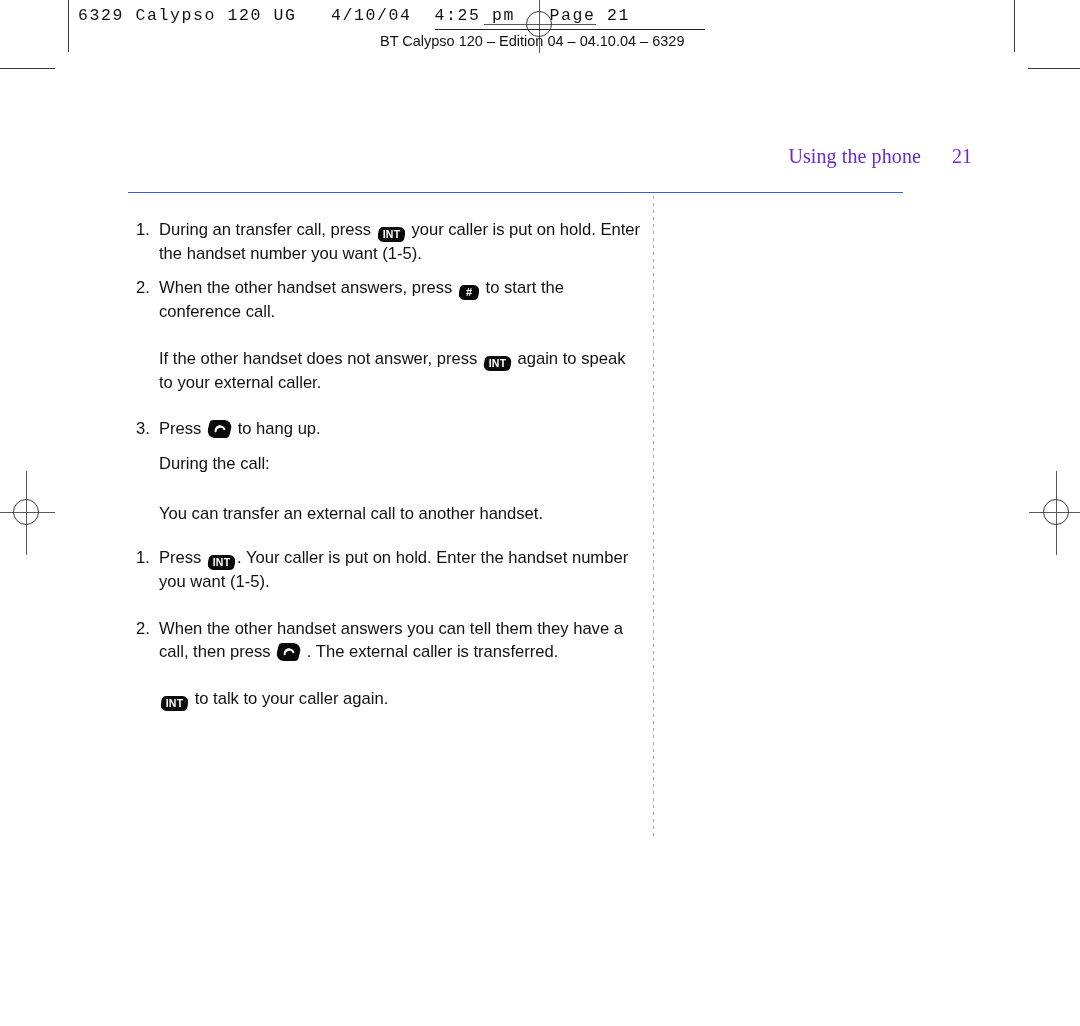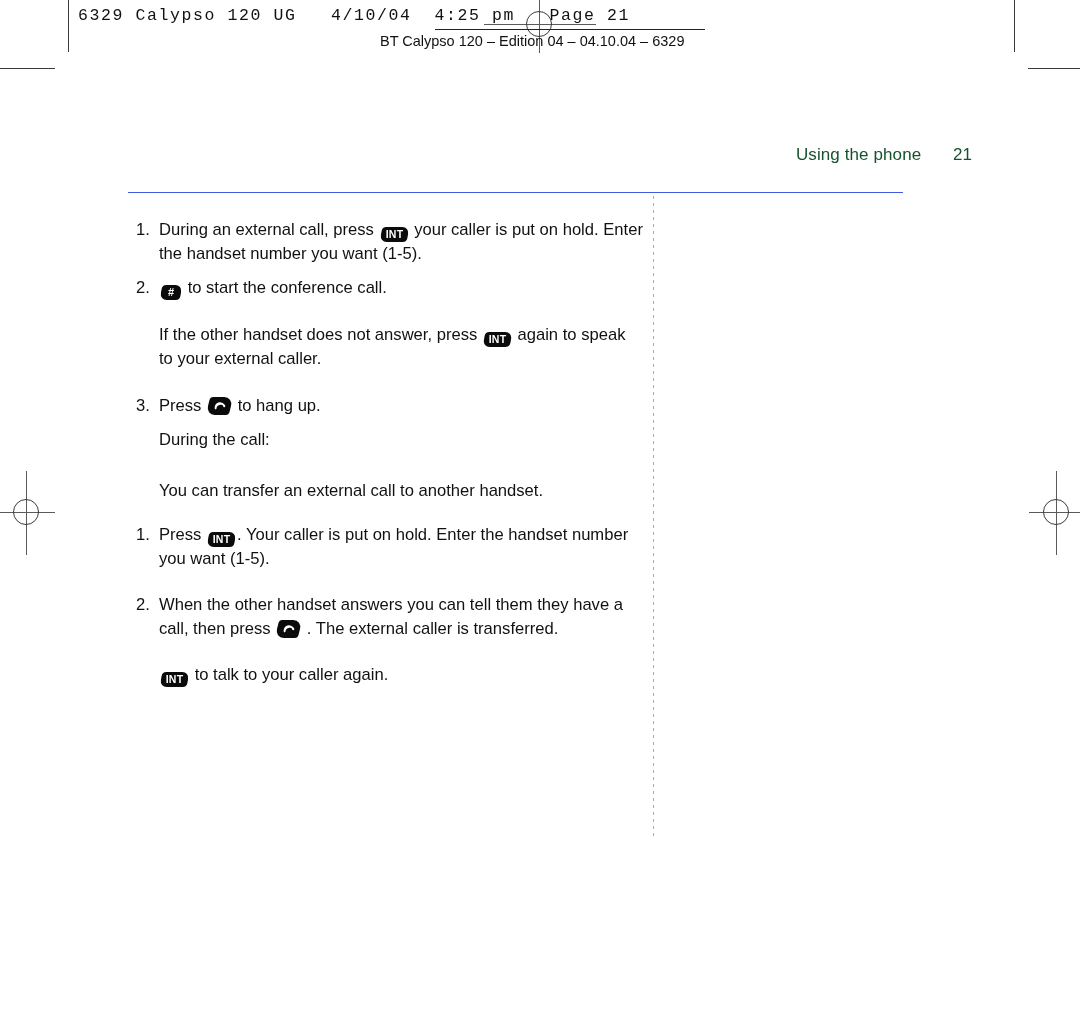--- a/index.html
+++ b/index.html
@@ -85,22 +85,23 @@
     background: #222222;
   }
 
   
   .runhead {
     position: absolute;
     left: 128px;
     top: 145px;
     width: 844px;
     text-align: right;
-    color: #14532d;
-    font-size: 17px;
+    color: #6d28d9;
+    font-size: 20px;
+    font-family: Liberation Serif, serif;
   }
   .runhead .rh-title { letter-spacing: .1px; }
   .runhead .rh-folio {
     display: inline-block;
     width: 46px;
     text-align: right;
   }
   .head-rule {
     position: absolute;
     left: 128px;
@@ -258,27 +259,28 @@
   </div>
   <div class="head-rule"></div>
   <div class="col-dots"></div>
 
   <div class="col">
 
     <ol class="olist">
 
       <li class="oitem">
         <span class="num">1.</span>
-        <span>During an external call, press</span>
+        <span>During an transfer call, press</span>
         <span class="key key-int"><span class="kl">INT</span></span>
         <span>your caller is put on hold. Enter the handset number you want (1-5).</span>
       </li>
 
       <li class="oitem">
         <span class="num">2.</span>
+        <span>When the other handset answers, press</span>
         <span class="key key-hash"><span class="kl">#</span></span>
         <span>to start the conference call.</span>
       </li>
     </ol>
 
     <div class="gap-sm"></div>
 
     <p class="blk para-indent">
       <span>If the other handset does not answer, press</span>
       <span class="key key-int"><span class="kl">INT</span></span>

